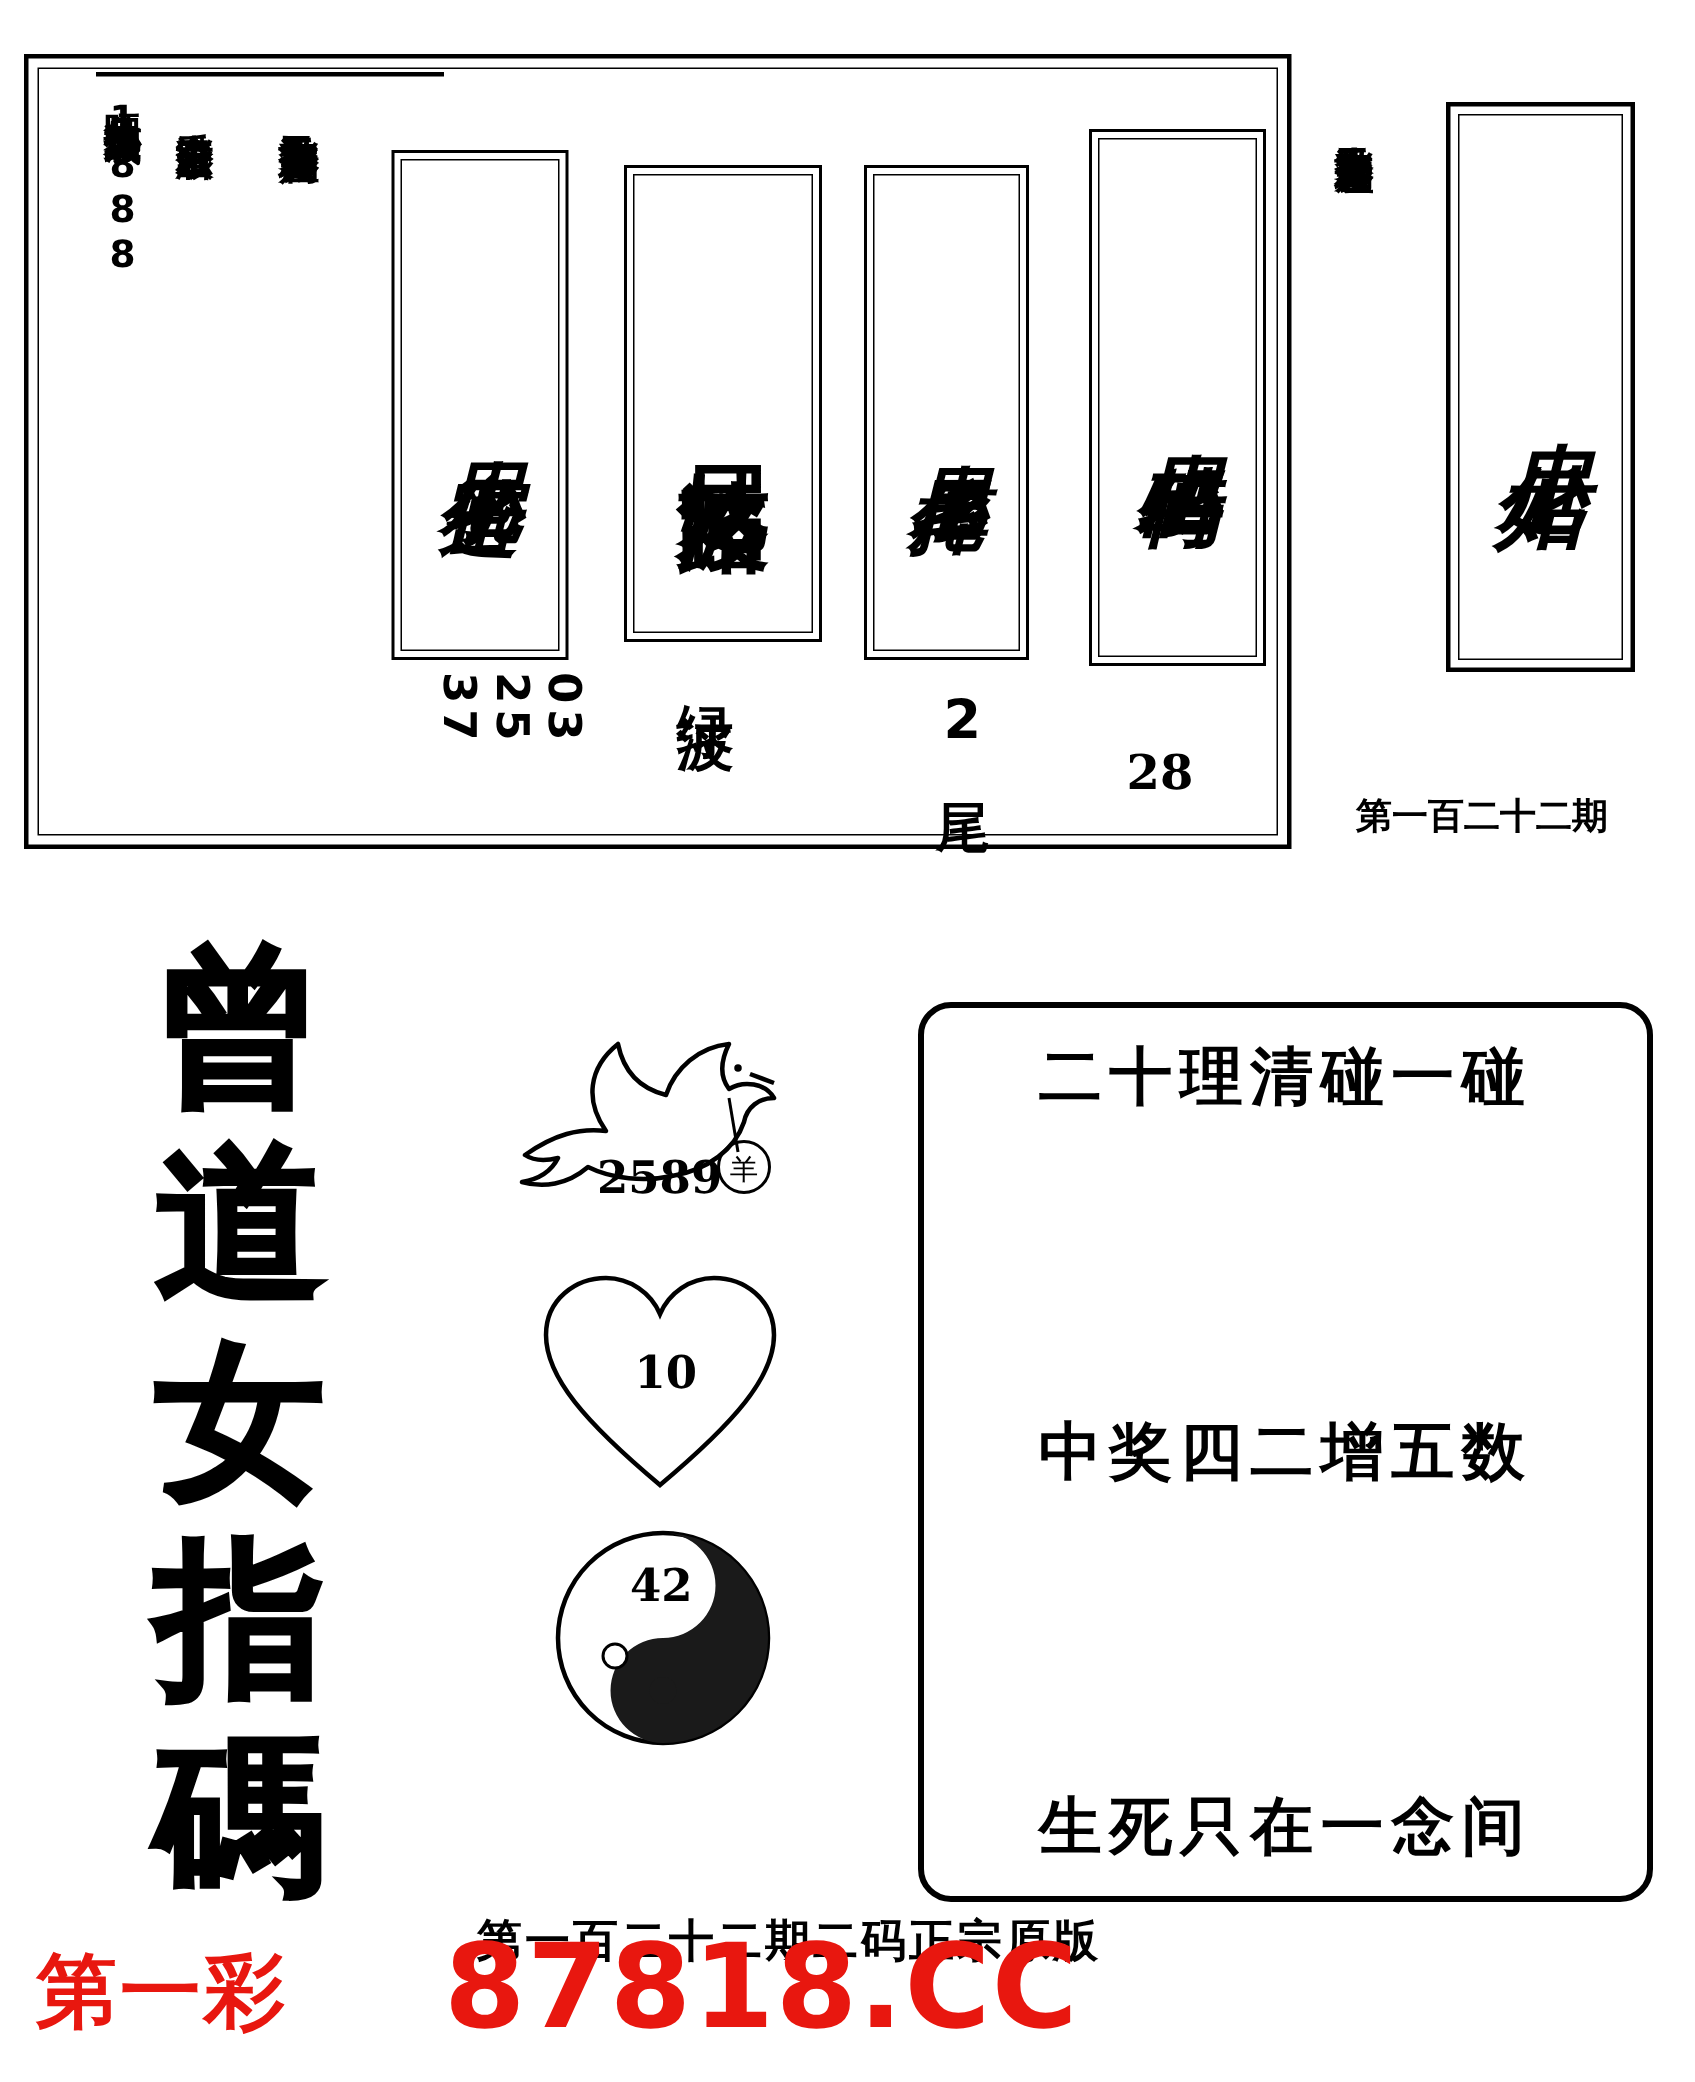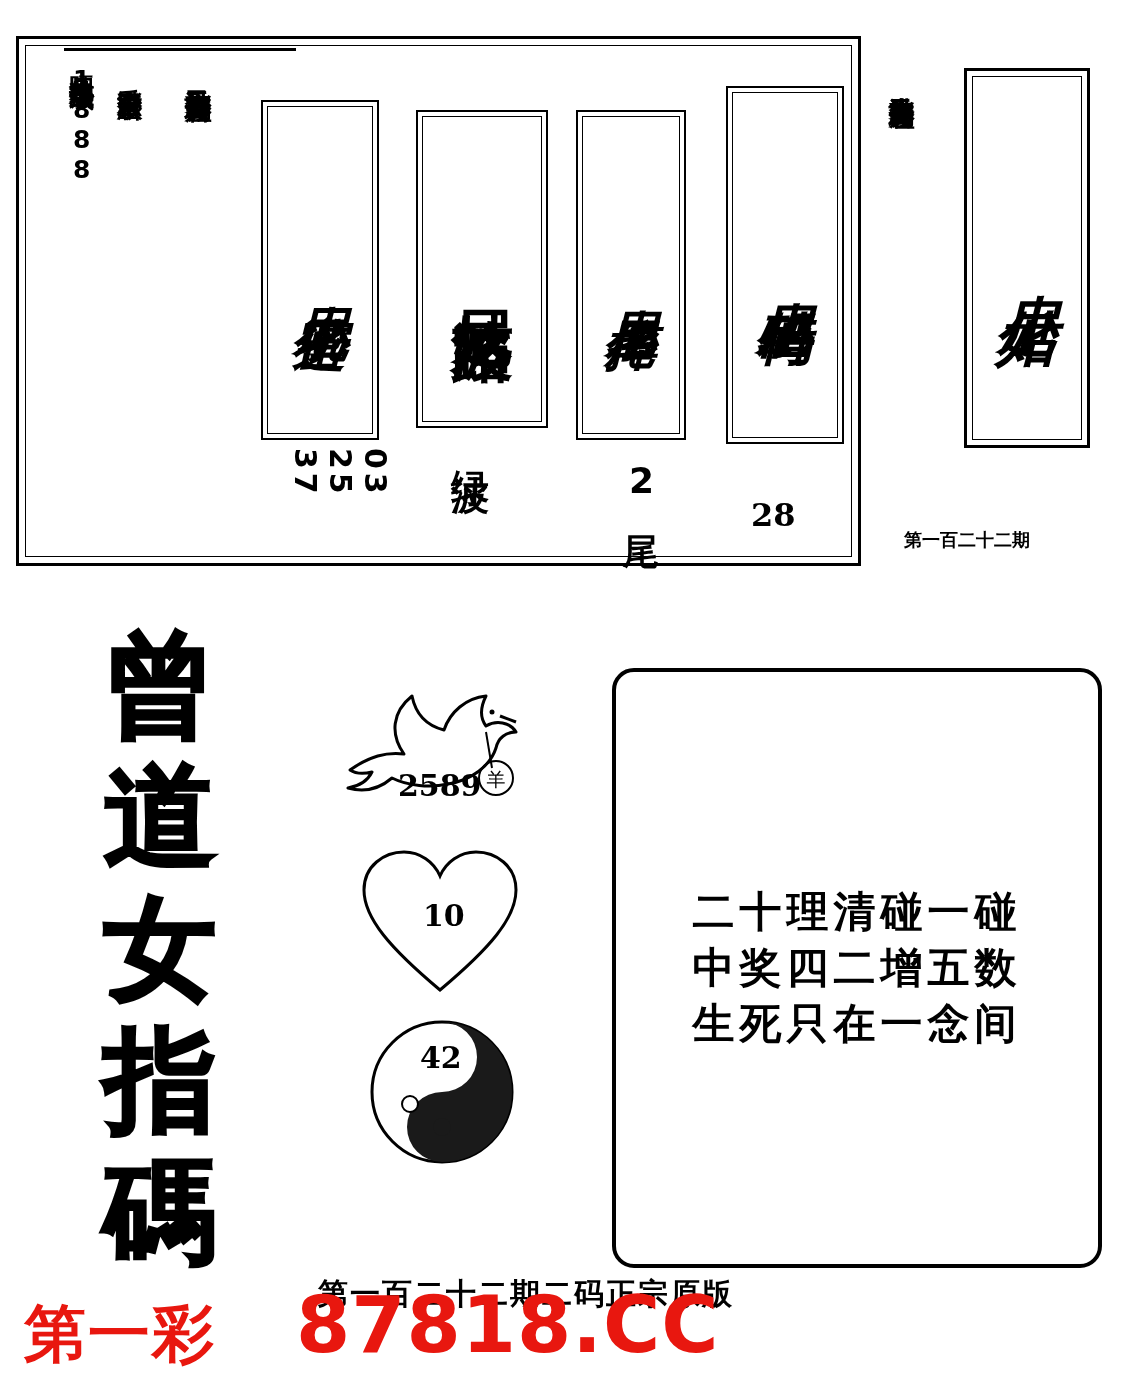--- a/index.html
+++ b/index.html
@@ -193,21 +193,21 @@
     font-family: "DejaVu Serif", serif;
     font-weight: 700;
     font-size: 60px;
     font-style: italic;
     letter-spacing: 8px;
   }
   .issue-label {
     position: absolute;
     left: 888px;
     top: 500px;
-    font-size: 18px;
+    font-size: 24px;
     font-weight: 700;
     white-space: nowrap;
   }
 
   
   .brand-block {
     position: absolute;
     left: 60px;
     top: 628px;
     width: 200px;
@@ -247,21 +247,21 @@
     left: 612px;
     top: 668px;
     width: 490px;
     height: 600px;
     border: 4px solid #000;
     border-radius: 22px;
     box-sizing: border-box;
     display: flex;
     flex-direction: column;
     align-items: center;
-    justify-content: center;
+    justify-content: space-between;
     padding: 18px 0;
   }
   .verse-line {
     font-family: "DejaVu Serif", serif;
     font-weight: 700;
     font-size: 42px;
     letter-spacing: 5px;
     white-space: nowrap;
   }
 
@@ -272,21 +272,21 @@
     top: 1272px;
     width: 938px;
     height: 116px;
   }
   .footer-red-left {
     position: absolute;
     left: 24px;
     top: 20px;
     font-family: "DejaVu Serif", serif;
     font-weight: 700;
-    font-size: 62px;
+    font-size: 54px;
     color: #e8170f;
     letter-spacing: 2px;
     text-align: center;
   }
   .footer-red-right {
     position: absolute;
     left: 296px;
     top: 8px;
     font-family: "DejaVu Sans", sans-serif;
     font-weight: 700;

